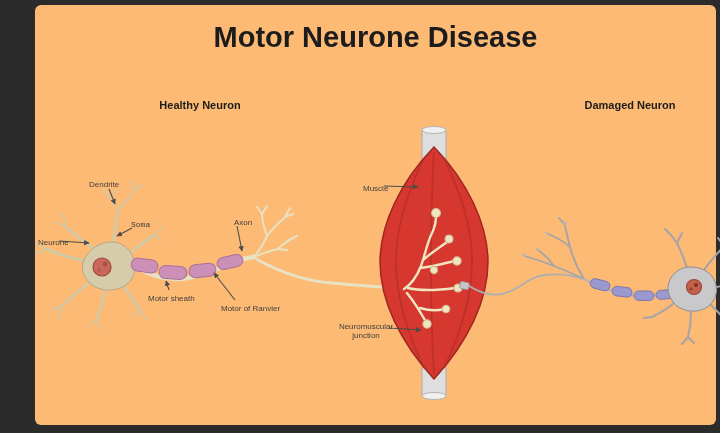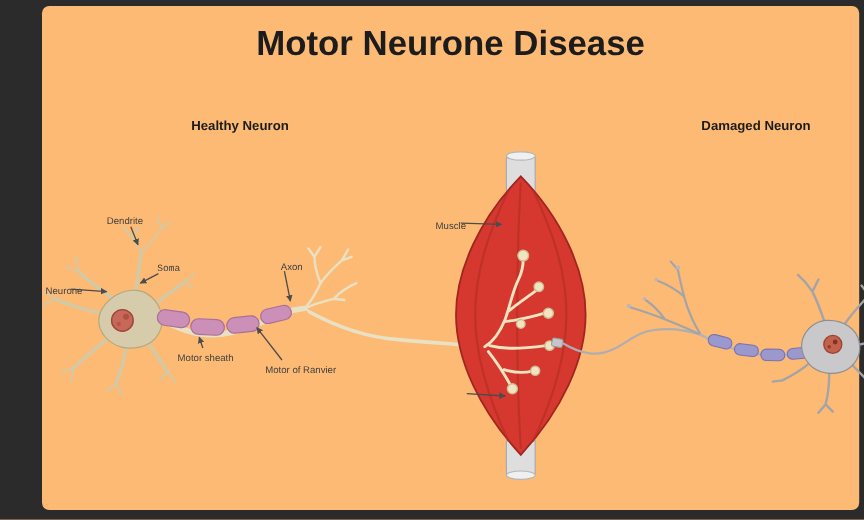--- a/index.html
+++ b/index.html
@@ -148,14 +148,18 @@
     </g>
   </svg>
 
   <div class="lbl lbl-dendrite">Dendrite</div>
   <div class="lbl lbl-soma">Soma</div>
   <div class="lbl lbl-nucleus">Neurone</div>
   <div class="lbl lbl-axon">Axon</div>
   <div class="lbl lbl-myelin">Motor sheath</div>
   <div class="lbl lbl-node">Motor of Ranvier</div>
   <div class="lbl lbl-muscle">Muscle</div>
+  <div class="lbl lbl-nmj">
+    <span>Neuromuscular</span><br>
+    <span>junction</span>
+  </div>
 
 </div>
 
 </body></html>

